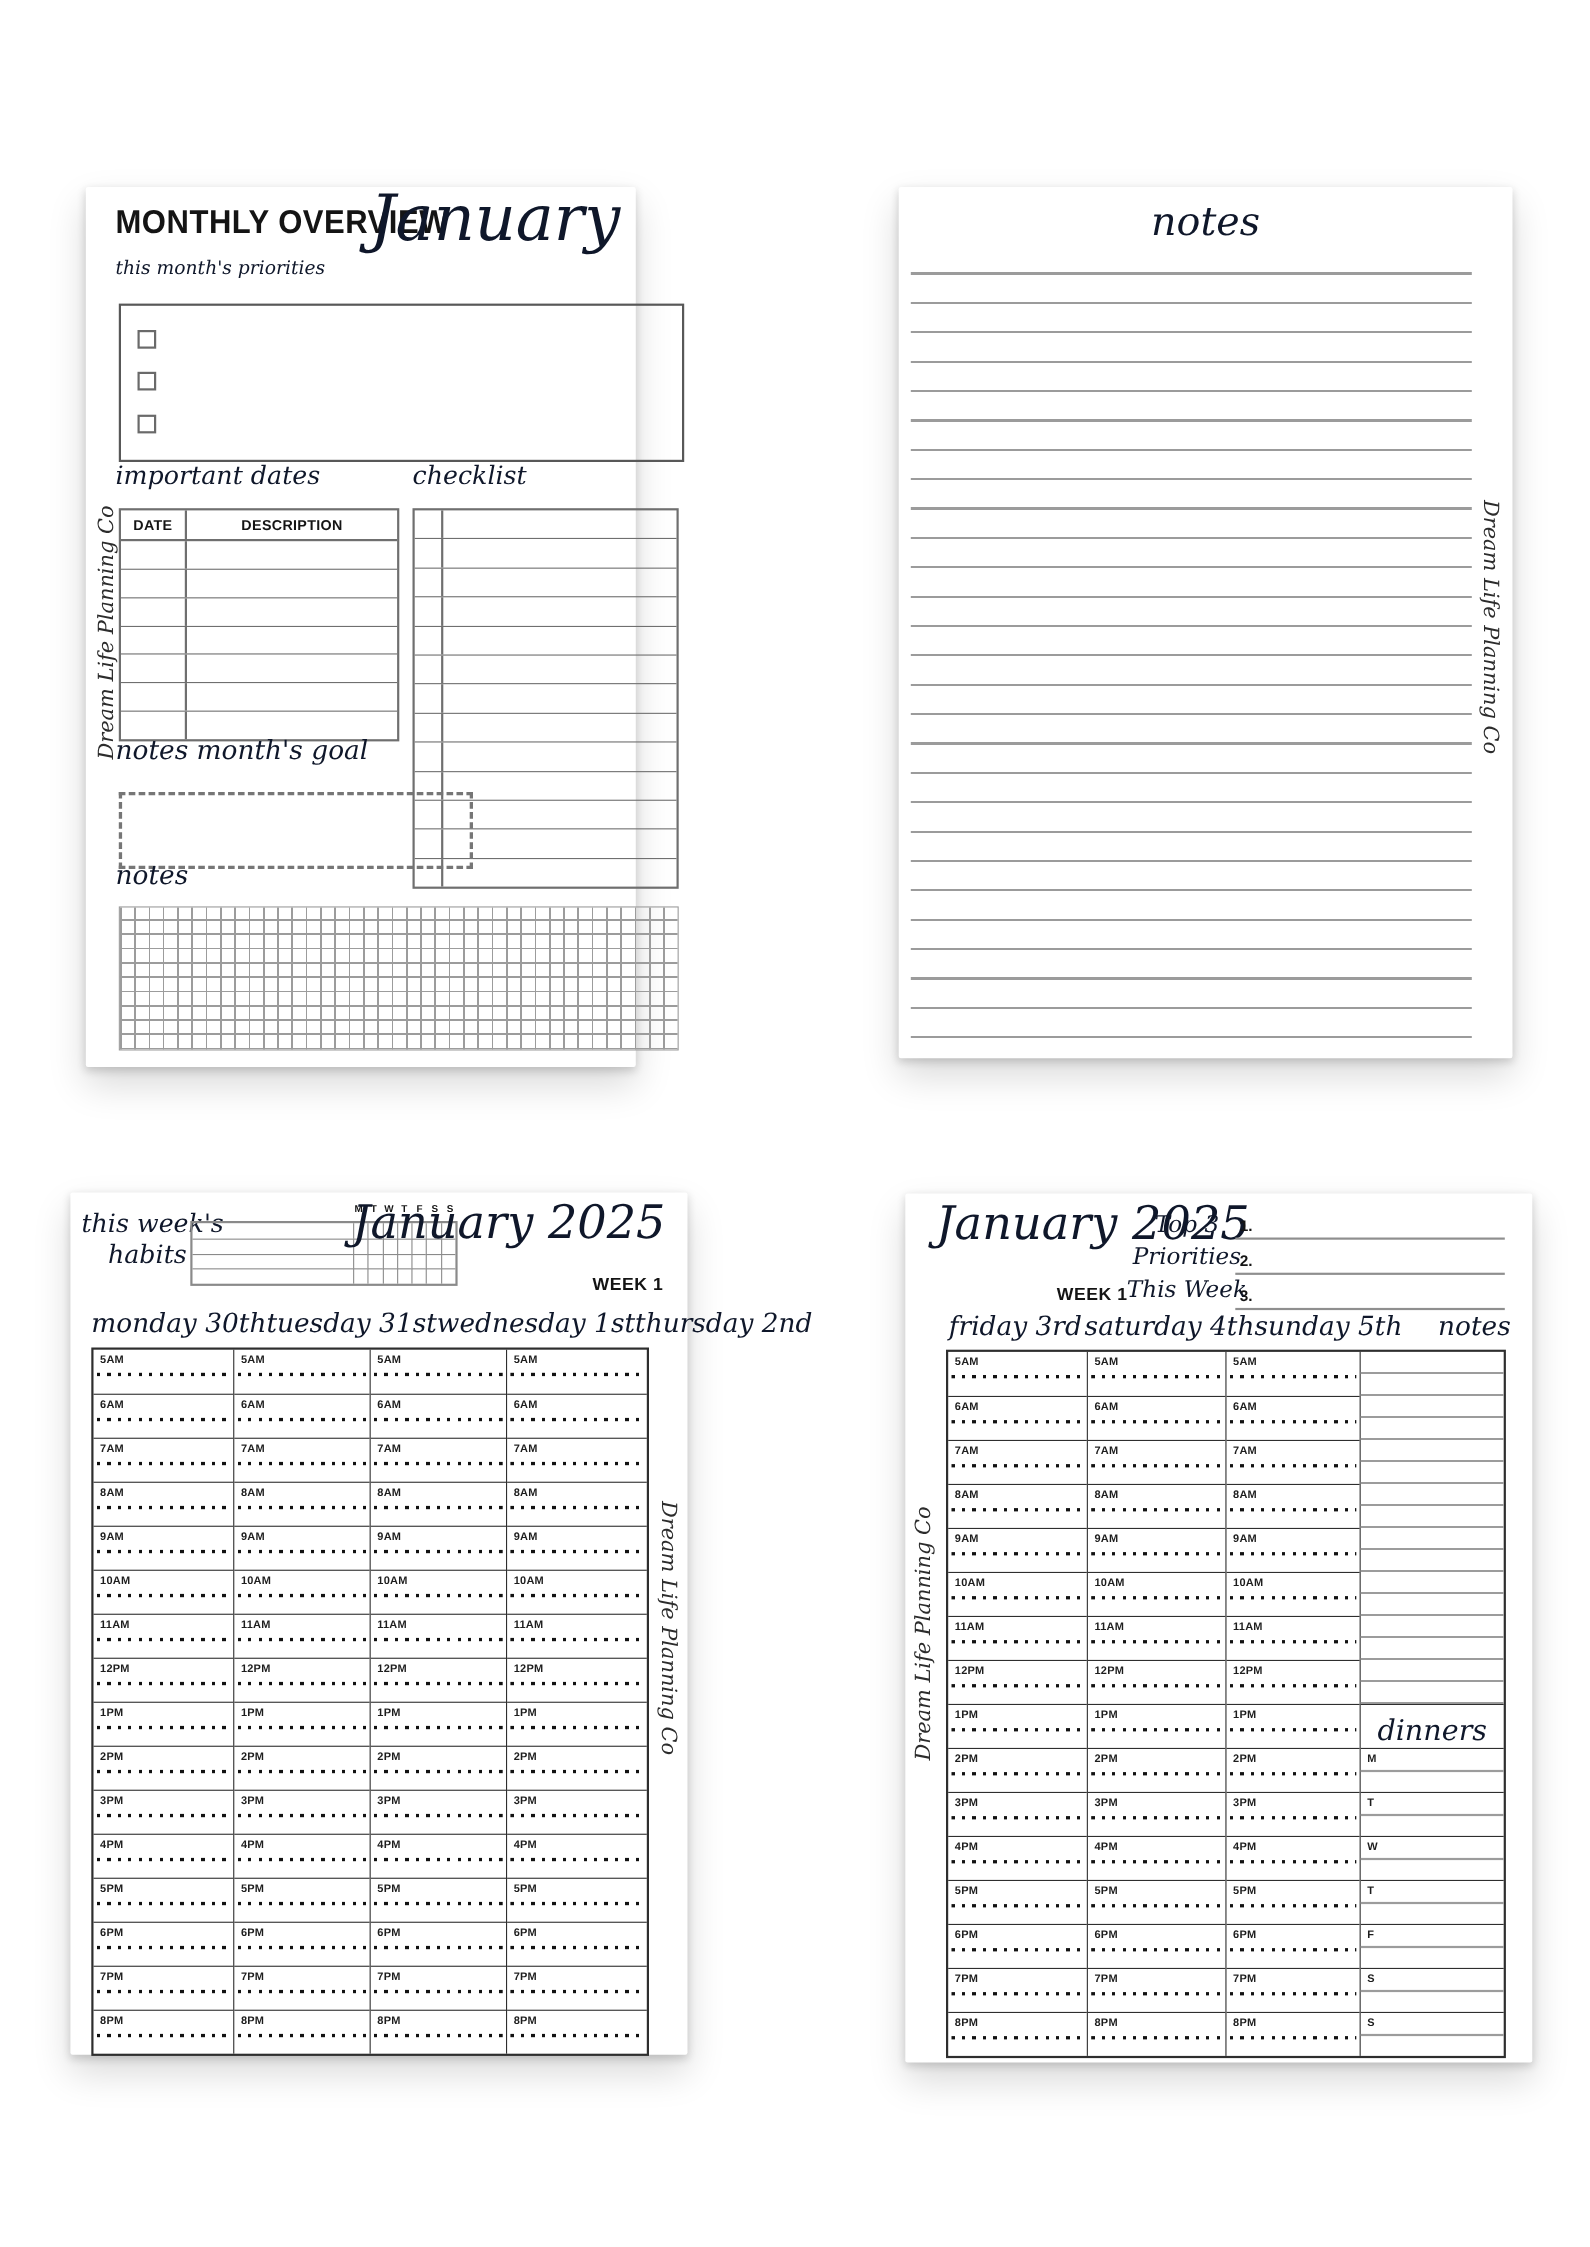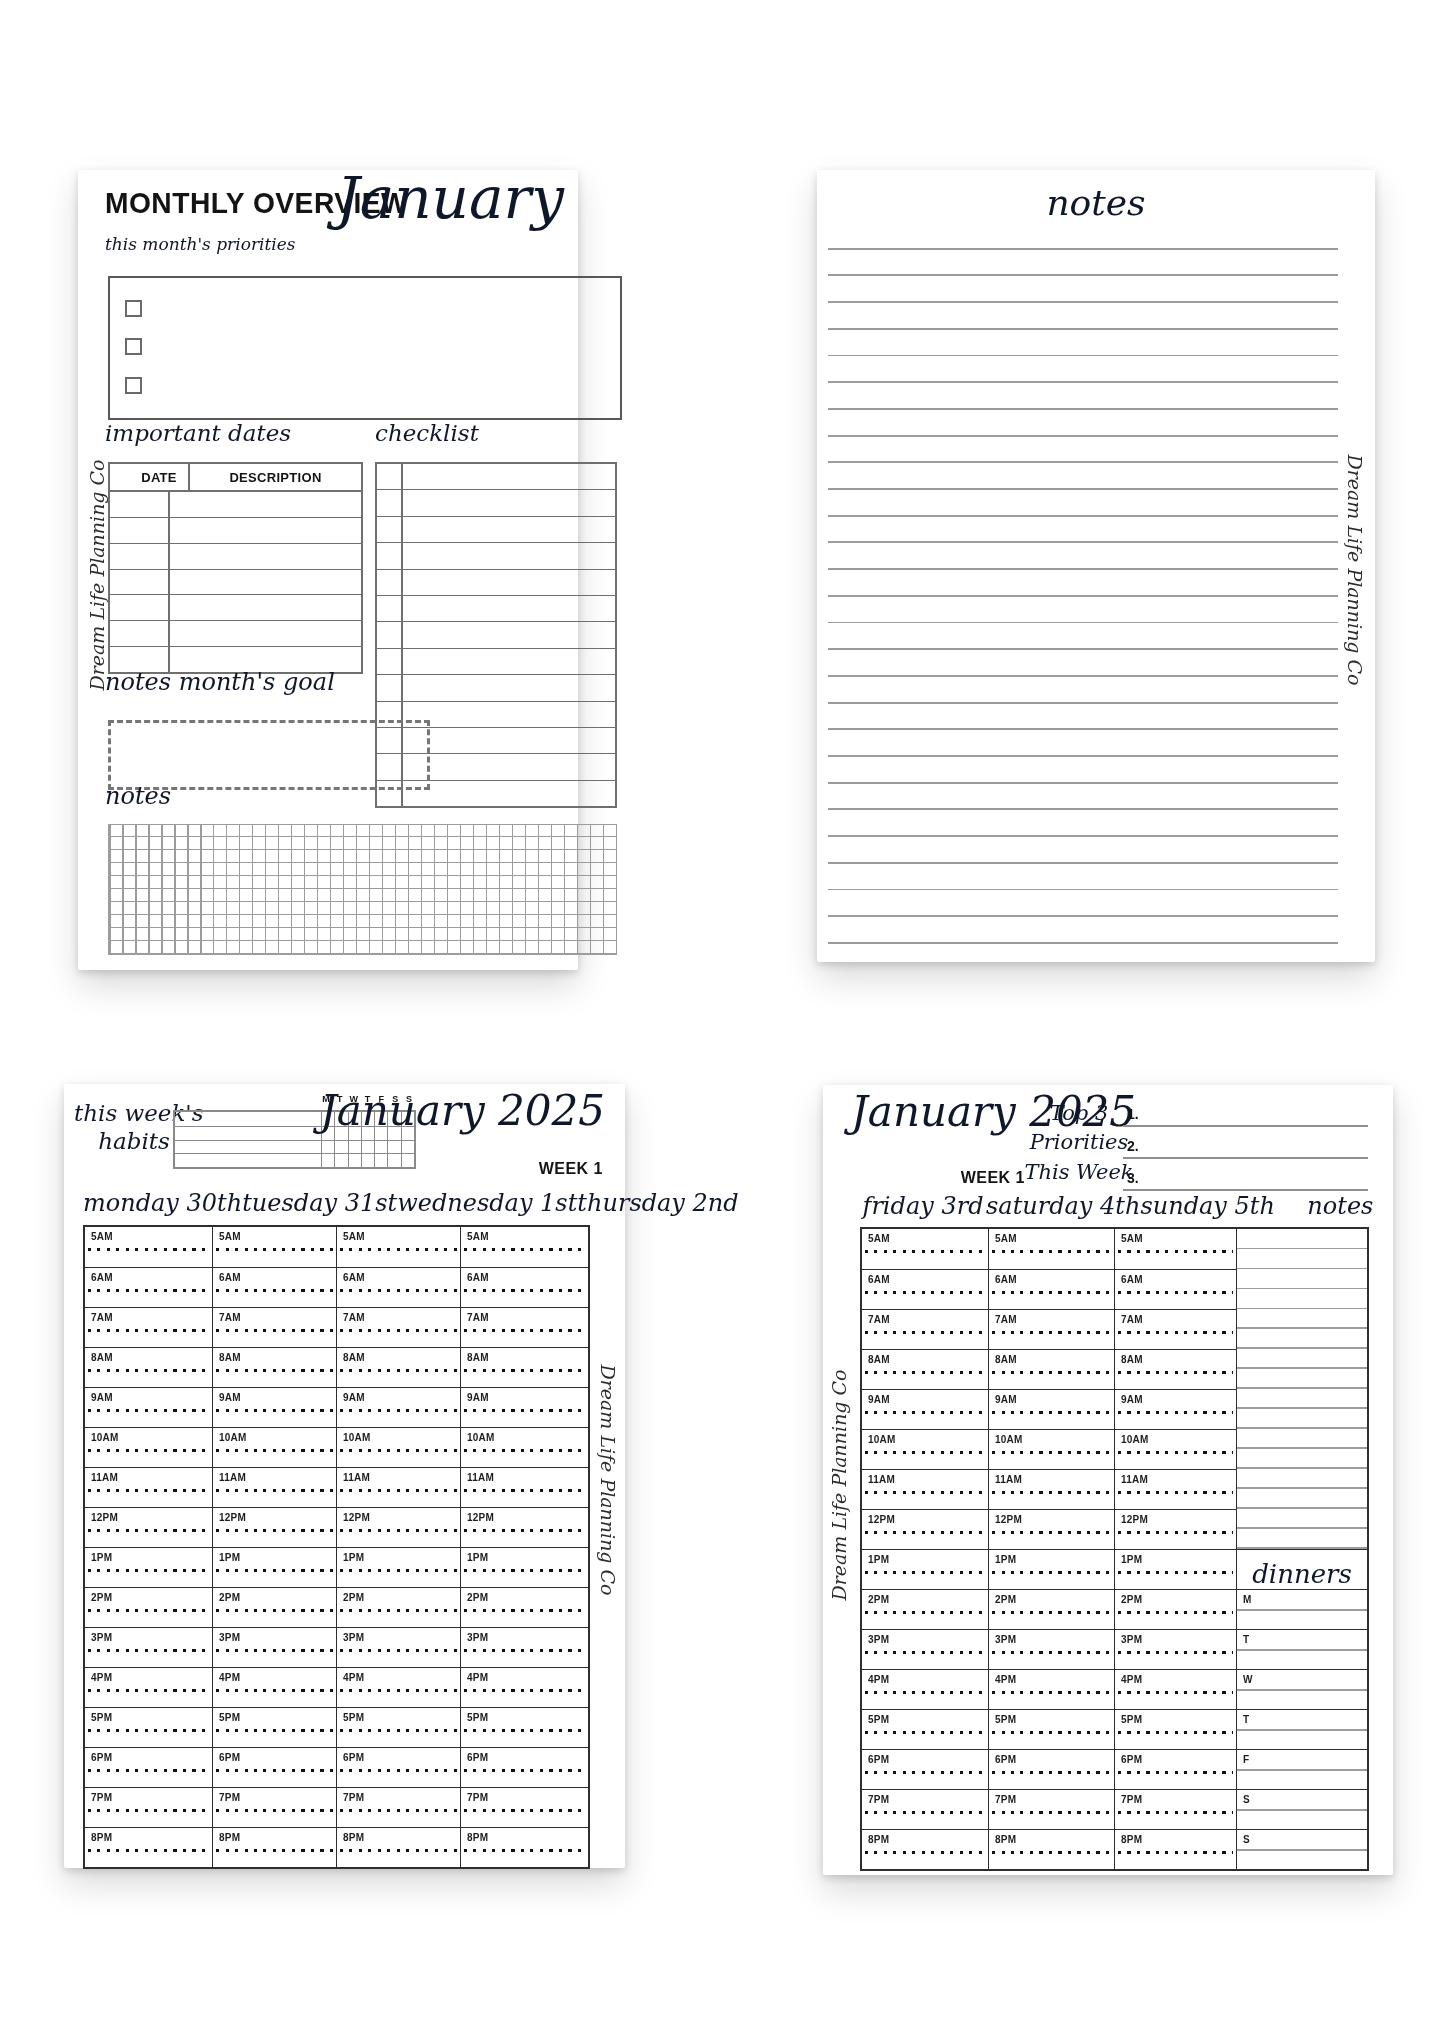--- a/index.html
+++ b/index.html
@@ -13,21 +13,21 @@
 
   
   .title1{position:absolute;left:27px;top:16px;margin:0;font-size:30px;letter-spacing:.5px;
           transform:scaleX(.94);transform-origin:left;}
   .month1{position:absolute;right:14px;top:-2px;font-size:58px;line-height:1.05;}
   .pbox{position:absolute;left:30px;top:106px;width:514px;height:144px;
         border:2px solid #585858;box-sizing:border-box;}
   .pcheck{position:absolute;left:15px;width:13px;height:13px;border:2px solid #6a6a6a;background:#fff;}
   .id-table{position:absolute;left:30px;top:292px;width:255px;height:212px;border:2px solid #6f6f6f;
             box-sizing:border-box;display:flex;flex-direction:column;}
-  .id-head{height:26px;display:flex;border-bottom:2px solid #6f6f6f;padding-left:20px;}
+  .id-head{height:26px;display:flex;border-bottom:2px solid #6f6f6f;}
   .idh{display:flex;align-items:center;justify-content:center;font-size:13px;letter-spacing:.3px;}
   .id-date-col{width:60px;border-right:2px solid #6f6f6f;box-sizing:border-box;}
   .id-desc-col{flex:1;}
   .id-body{flex:1;display:flex;flex-direction:column;}
   .id-row{flex:1;display:flex;}
   .id-row + .id-row{border-top:1.5px solid #6f6f6f;}
   .id-cell-date{width:60px;border-right:2px solid #6f6f6f;box-sizing:border-box;}
   .id-cell-desc{flex:1;}
   .cl-table{position:absolute;left:297px;top:292px;width:242px;height:346px;border:2px solid #6f6f6f;
             box-sizing:border-box;display:flex;flex-direction:column;}

